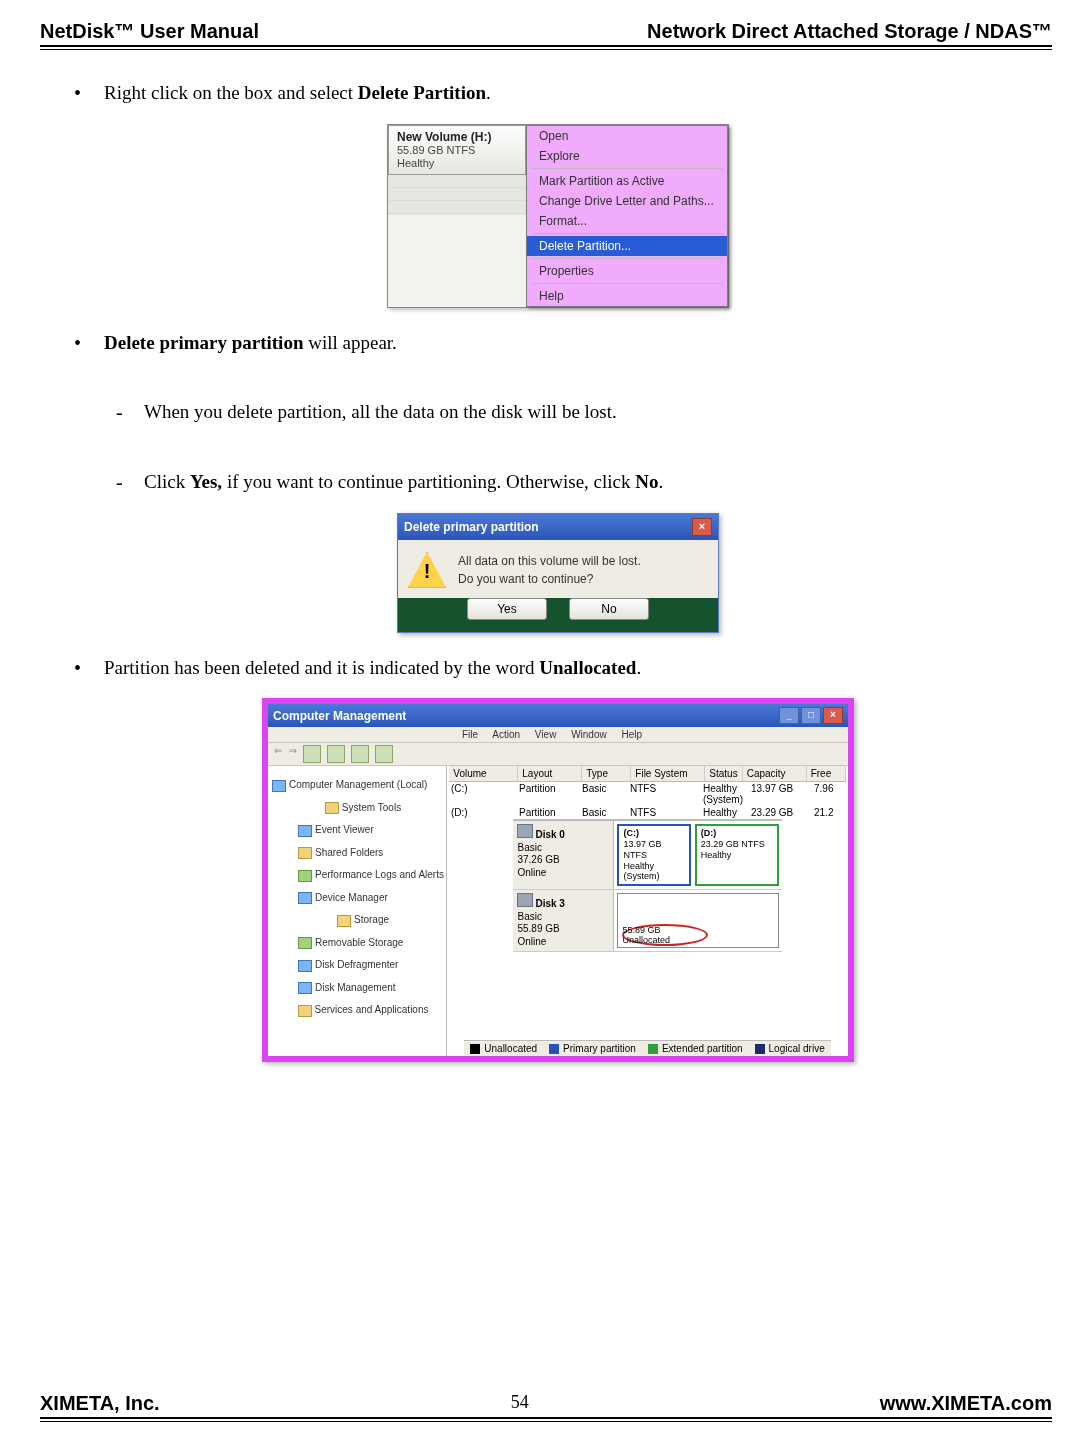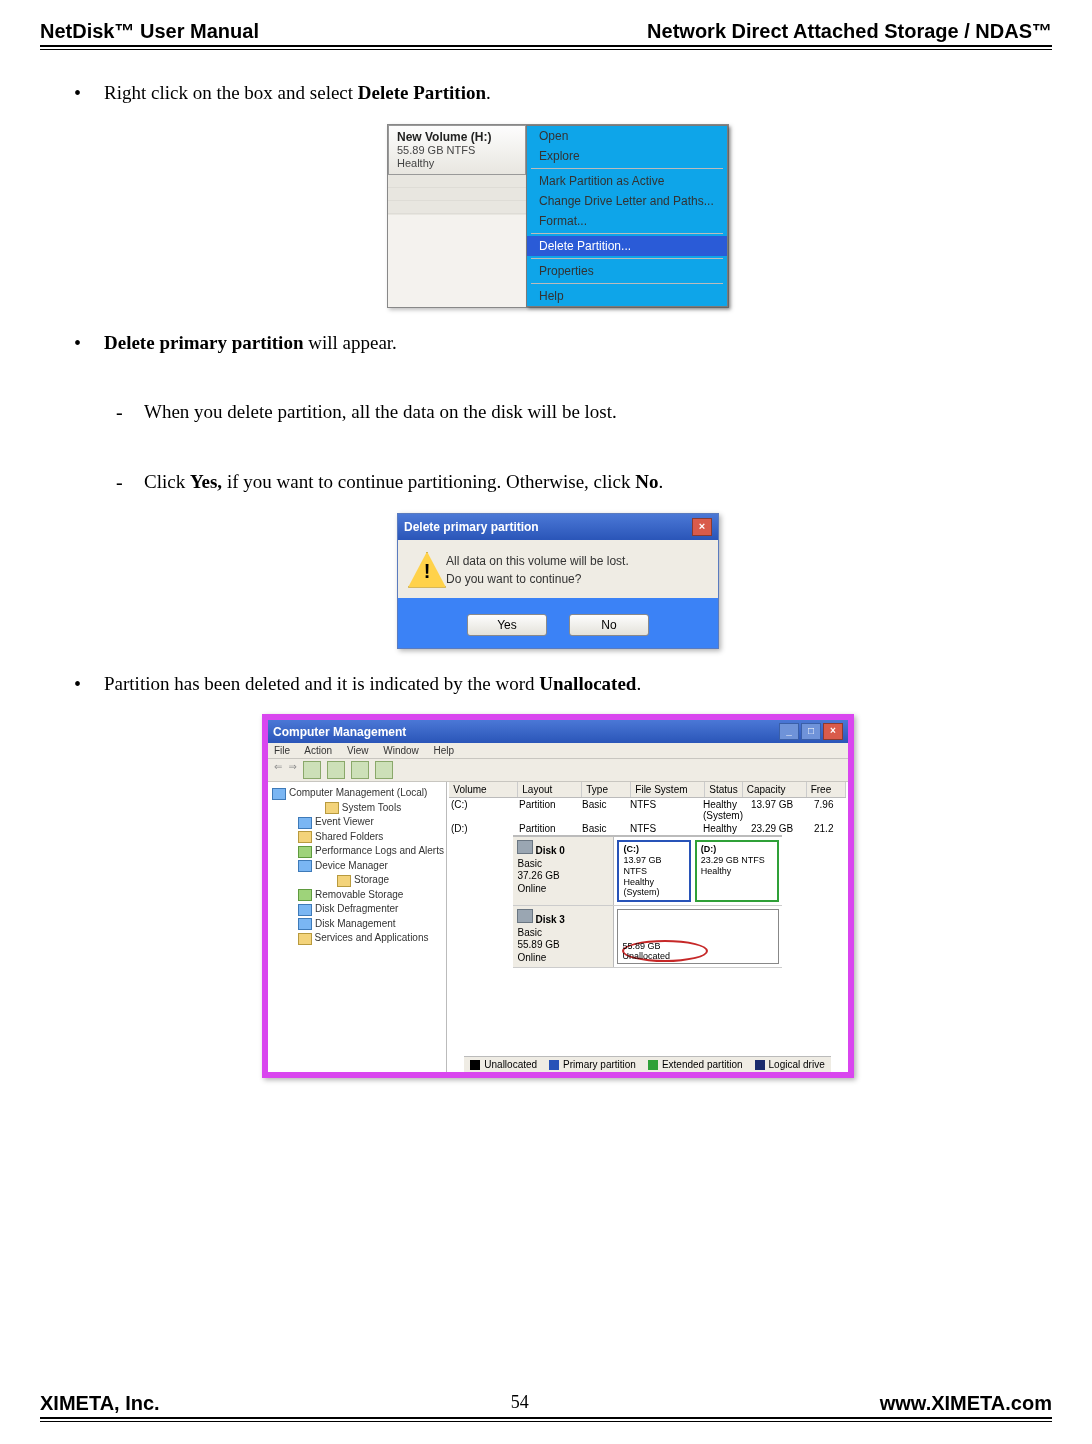--- a/index.html
+++ b/index.html
@@ -90,21 +90,21 @@
     border: 1px solid #999;
     background: linear-gradient(#fdfdfd,#e8e6e0);
     padding: 4px 8px;
     min-width: 120px;
     line-height: 1.2;
   }
   .ss1-volbox .t1 { font-weight: bold; color: #222; filter: blur(0.3px); }
   .ss1-volbox .t2 { color: #444; filter: blur(0.4px); font-size: 11px; }
   .ss1-menu {
     border: 1px solid #7a7a7a;
-    background: #0ea5e9;
+    background: #f0abfc;
     min-width: 200px;
     box-shadow: 2px 2px 3px rgba(0,0,0,0.3);
   }
   .ss1-menu .mi {
     padding: 3px 12px;
     color: #333;
     filter: blur(0.5px);
     white-space: nowrap;
   }
   .ss1-menu .sep {
@@ -145,42 +145,43 @@
     color: #fff;
     font-size: 11px;
     line-height: 14px;
     text-align: center;
     font-weight: bold;
   }
   .ss2-body {
     background: #efece4;
     padding: 12px 10px 10px 10px;
     display: flex;
+    gap: 12px;
   }
   .ss2-warn {
     width: 36px; height: 34px;
     background: #ffd24a;
     border: 1px solid #b58f1d;
     clip-path: polygon(50% 0,100% 100%,0 100%);
     position: relative;
     flex-shrink: 0;
   }
   .ss2-warn::after {
     content: "!";
     position: absolute;
     left: 0; right: 0; top: 7px;
     text-align: center;
     font-weight: bold;
     color: #000;
     font-size: 20px;
   }
   .ss2-msg { color: #333; filter: blur(0.4px); line-height: 1.5; }
   .ss2-btns {
-    background: #3b82f6;
-    padding: 16px 10px 12px 10px;
+    background: #14532d;
+    padding: 0 10px 12px 10px;
     display: flex;
     justify-content: center;
     gap: 22px;
   }
   .ss2-btn {
     width: 78px;
     padding: 3px 0;
     text-align: center;
     background: linear-gradient(#fdfdfd,#e4e2da);
     border: 1px solid #8a8a8a;
@@ -220,20 +221,21 @@
     line-height: 13px;
     text-align: center;
   }
   .ss3-wbtn.close { background: #d95b4b; border-color: #8a3a30; }
   .ss3-menubar {
     background: #efece4;
     padding: 2px 6px;
     color: #333;
     filter: blur(0.5px);
     border-bottom: 1px solid #c8c6c0;
+    text-align: center;
   }
   .ss3-menubar span { margin-right: 12px; }
   .ss3-toolbar {
     background: #efece4;
     padding: 2px 6px;
     border-bottom: 1px solid #c8c6c0;
     display: flex;
     gap: 6px;
   }
   .ss3-ticon {
@@ -245,21 +247,21 @@
   .ss3-tree {
     width: 180px;
     background: #fff;
     border-right: 1px solid #bbb;
     padding: 4px 4px;
     overflow: hidden;
     filter: blur(0.5px);
     color: #333;
     line-height: 1.45;
   }
-  .ss3-tree .n { white-space: nowrap; }
+  .ss3-tree .n { white-space: nowrap; margin-top: 8px; }
   .ss3-tree .i1 { padding-left: 12px; text-align: center; }
   .ss3-tree .i2 { padding-left: 26px; }
   .tico {
     display: inline-block;
     width: 12px; height: 10px;
     margin-right: 3px;
     vertical-align: middle;
   }
   .tico.fld { background: #f3d37a; border: 1px solid #b89a3e; }
   .tico.blu { background: #7ab6f3; border: 1px solid #3e7ab8; }

